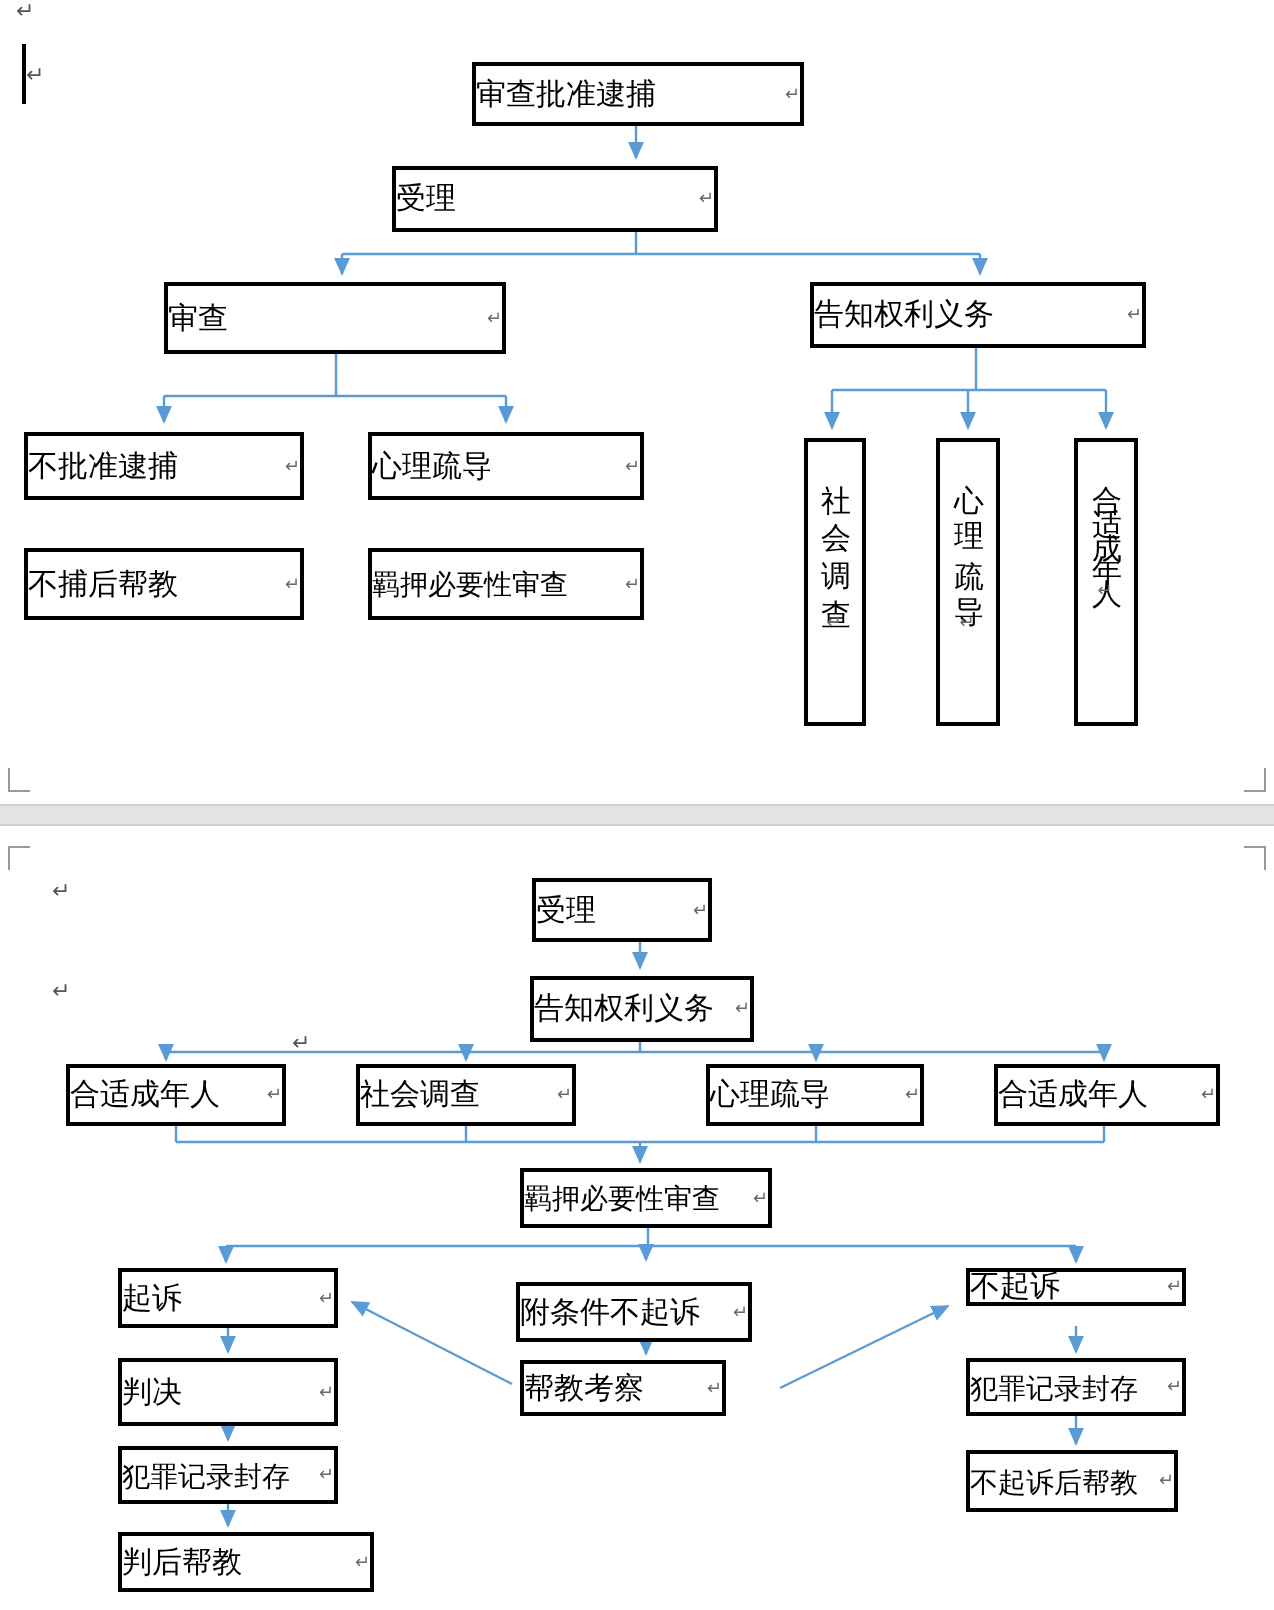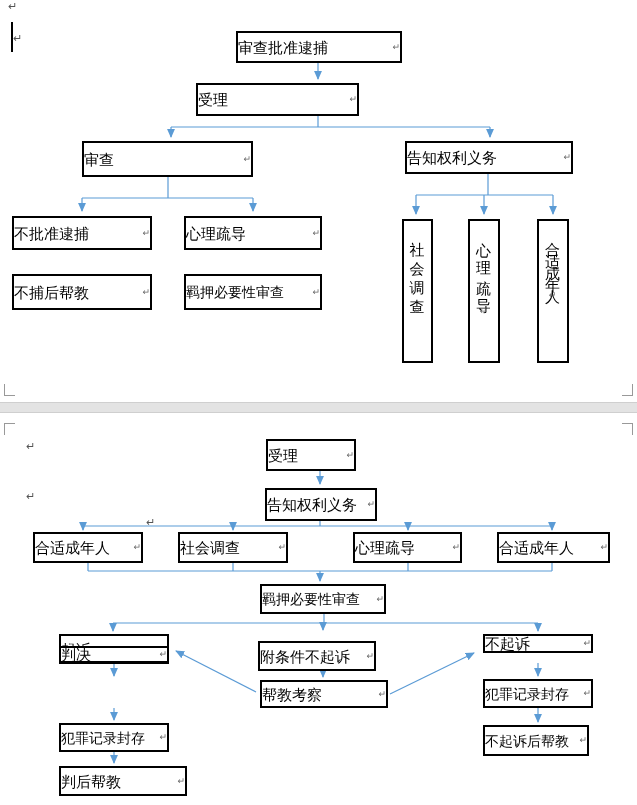--- a/index.html
+++ b/index.html
@@ -169,25 +169,25 @@
       <span class="rm">↵</span>
   </div>
   <div class="box" style="left:258px;top:641px;width:118px;height:30px">
     <span class="lbl">附条件不起诉</span>
       <span class="rm">↵</span>
   </div>
   <div class="box" style="left:483px;top:634px;width:110px;height:19px">
     <span class="lbl">不起诉</span>
       <span class="rm">↵</span>
   </div>
-  <div class="box" style="left:59px;top:646px;width:110px;height:17px">
+  <div class="box" style="left:59px;top:679px;width:110px;height:34px">
     <span class="lbl">判决</span>
       <span class="rm">↵</span>
   </div>
-  <div class="box" style="left:260px;top:680px;width:128px;height:28px">
+  <div class="box" style="left:260px;top:680px;width:103px;height:28px">
     <span class="lbl">帮教考察</span>
       <span class="rm">↵</span>
   </div>
   <div class="box" style="left:483px;top:679px;width:110px;height:29px;font-size:14px">
     <span class="lbl">犯罪记录封存</span>
       <span class="rm">↵</span>
   </div>
   <div class="box" style="left:59px;top:723px;width:110px;height:29px;font-size:14px">
     <span class="lbl">犯罪记录封存</span>
       <span class="rm">↵</span>

